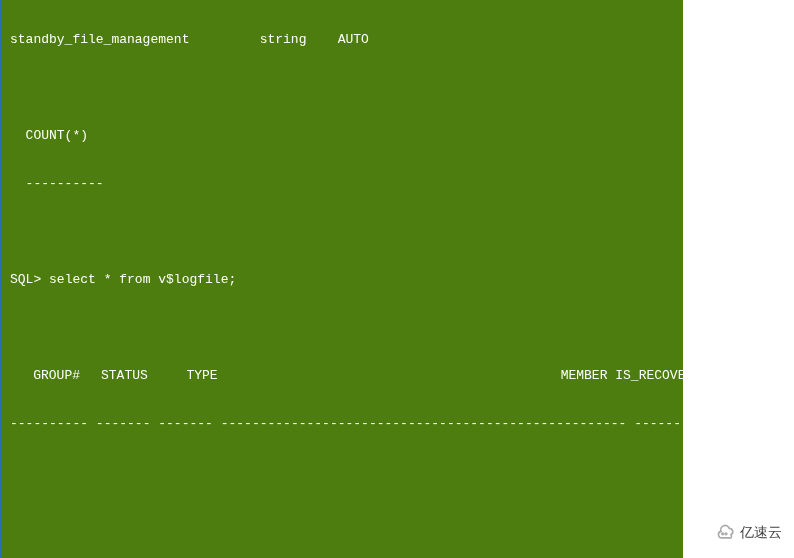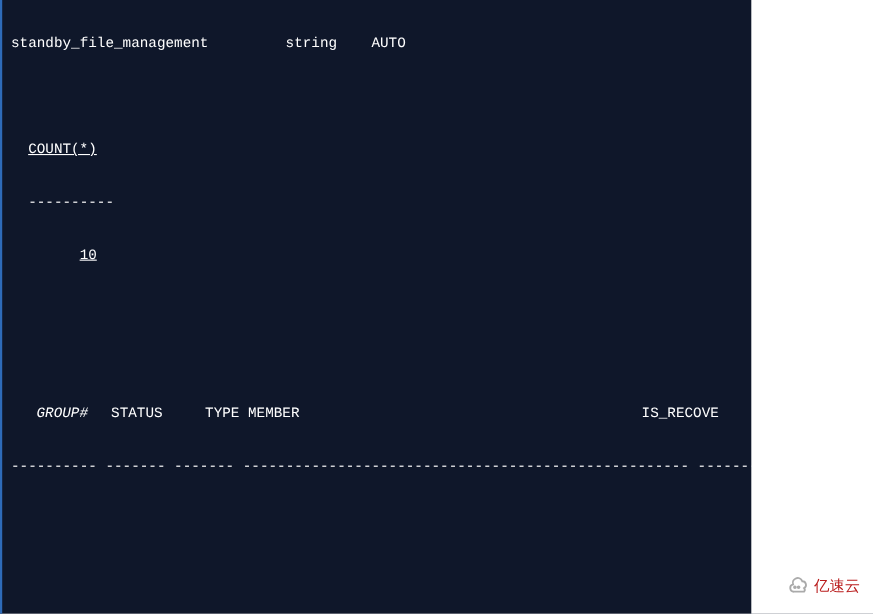--- a/index.html
+++ b/index.html
@@ -10,21 +10,21 @@
     body {
       background: #fff;
       font-family: "Courier New", monospace;
       font-size: 13px;
       width: 794px;
       height: 558px;
       overflow: hidden;
       position: relative;
     }
     .terminal {
-      background: #0f172a;
+      background: #4d7c0f;
       color: #fff;
       width: 683px;
       height: 558px;
       padding: 0;
       white-space: pre;
       line-height: 16px;
       overflow: hidden;
       border-left: 2px solid #2e6bb8;
     }
     .line {
@@ -33,52 +33,52 @@
     }
     .header-row {
       height: 16px;
       padding-left: 8px;
     }
     .divider {
       height: 16px;
       padding-left: 8px;
       letter-spacing: 0;
     }
-    .group-col { display: inline-block; width: 70px; text-align: right; font-style: italic; }
+    .group-col { display: inline-block; width: 70px; text-align: right; }
     .status-col { display: inline-block; width: 60px; text-align: right; }
     .type-col { display: inline-block; width: 62px; text-align: right; }
-    .member-col { display: inline-block; width: 350px; text-align: left; }
+    .member-col { display: inline-block; width: 350px; text-align: right; margin-left: 32px; }
     .is-recove-col { display: inline-block; width: 70px; text-align: right; }
     .watermark {
       position: absolute;
       bottom: 15px;
       right: 12px;
       font-family: Arial, sans-serif;
       font-size: 14px;
-      color: #b91c1c;
+      color: #404040;
       display: flex;
       align-items: center;
       gap: 4px;
     }
     .watermark-icon {
       width: 20px;
       height: 20px;
     }
-    .count-label { display:inline-block; width: 78px; text-align:right;text-decoration:underline;}
+    .count-label { display:inline-block; width: 78px; text-align:right;}
   </style>
 </head>
 <body>
 
 <div class="terminal">
   <div class="line">standby_file_management         string    AUTO</div>
   <div class="line"> </div>
   <div class="line"><span class="count-label">COUNT(*)</span></div>
   <div class="line">  <span>----------</span></div>
-  <div class="line"><span class="count-label">10</span></div>
   <div class="line"> </div>
+  <div class="line"><span>SQL&gt;</span> <span>select * from v$logfile;</span></div>
   <div class="line"> </div>
   <div class="header-row"><span class="group-col">GROUP#</span> <span class="status-col">STATUS</span> <span class="type-col">TYPE</span> <span class="member-col">MEMBER</span> <span class="is-recove-col">IS_RECOVE</span></div>
   <div class="divider"><span>----------</span> <span>-------</span> <span>-------</span> <span>----------------------------------------------------</span> <span>---------</span></div>
   
   
   
   
   
   
   

